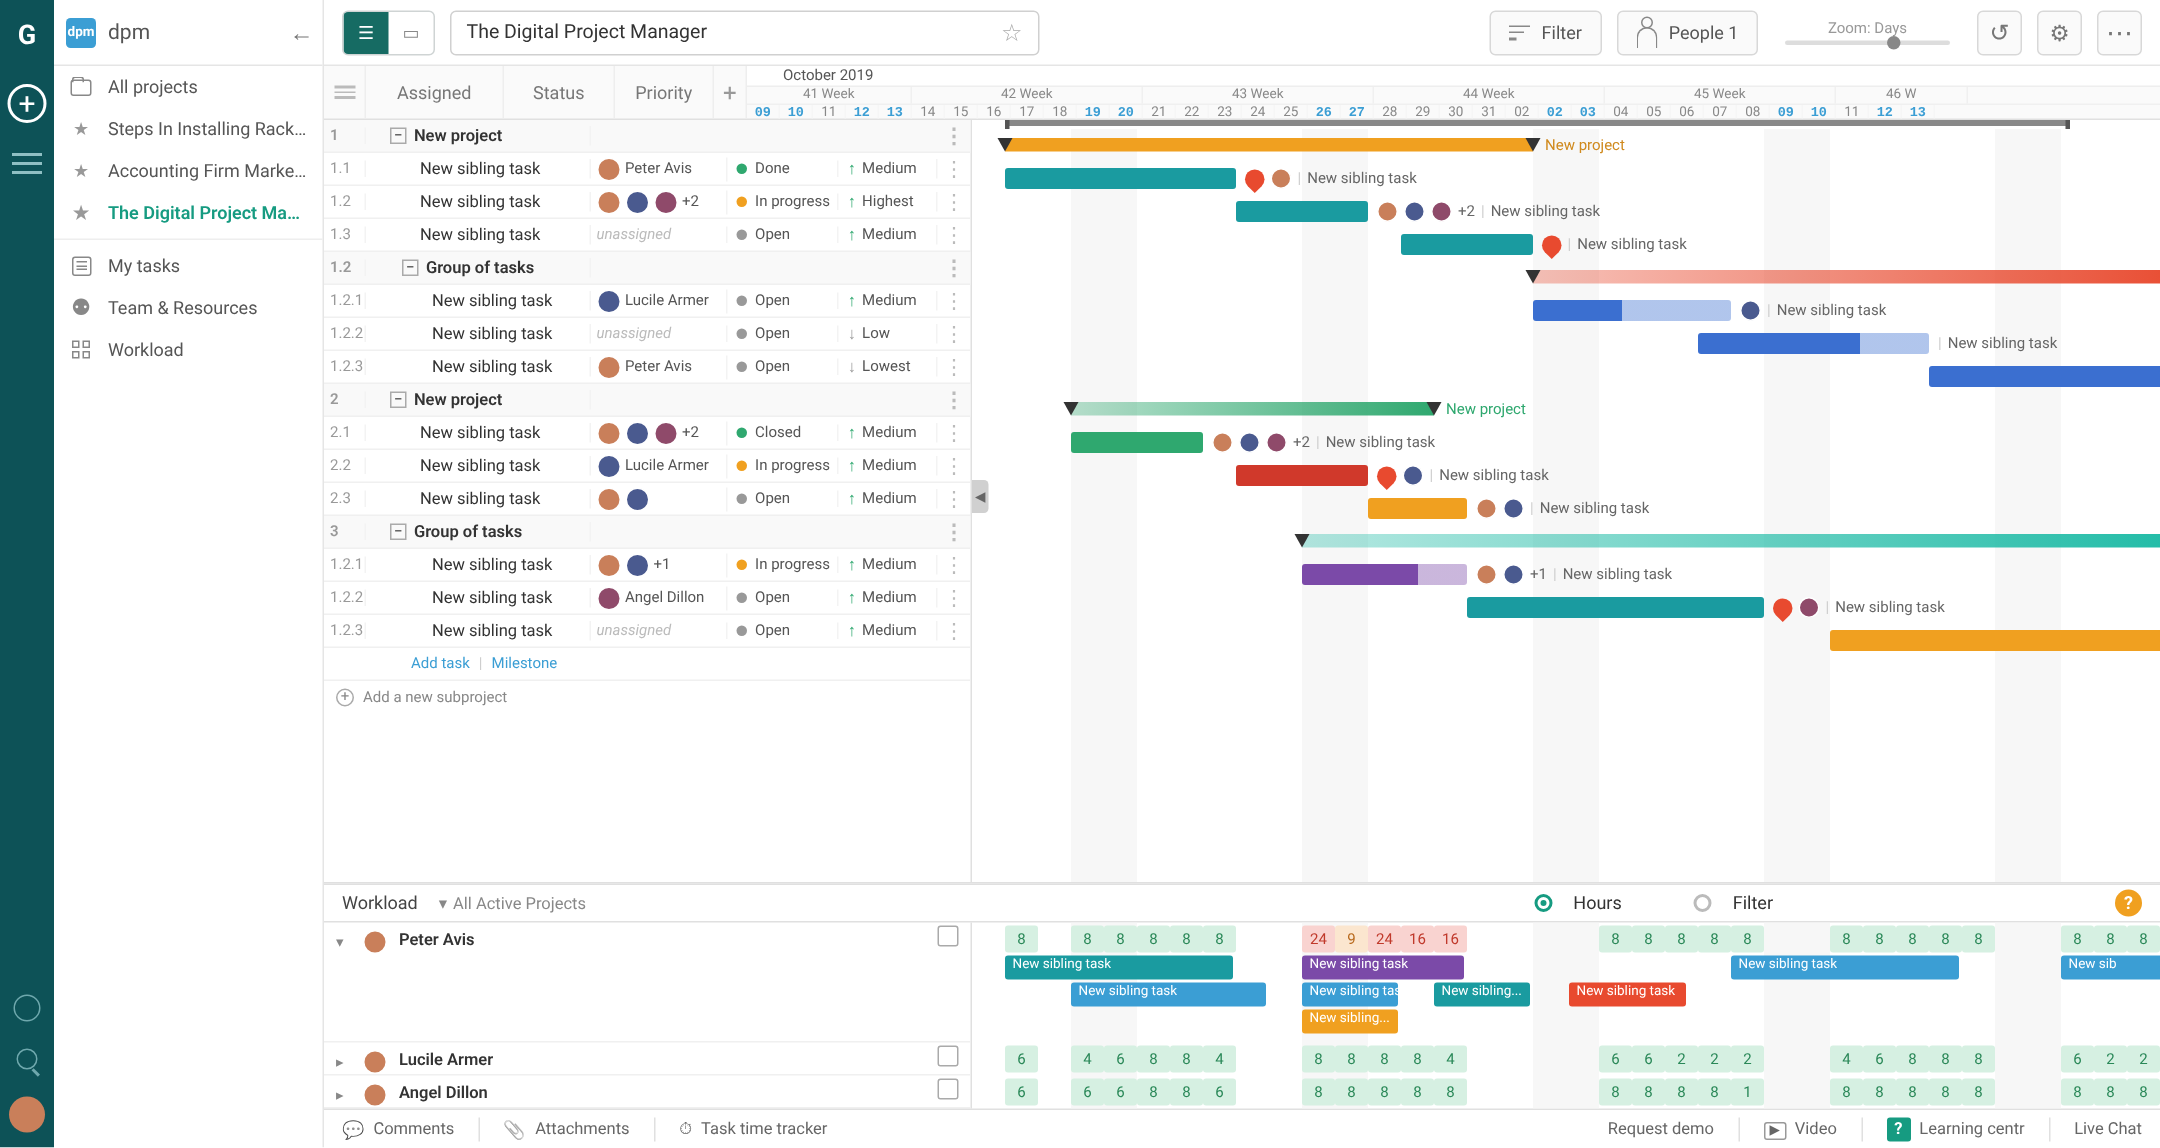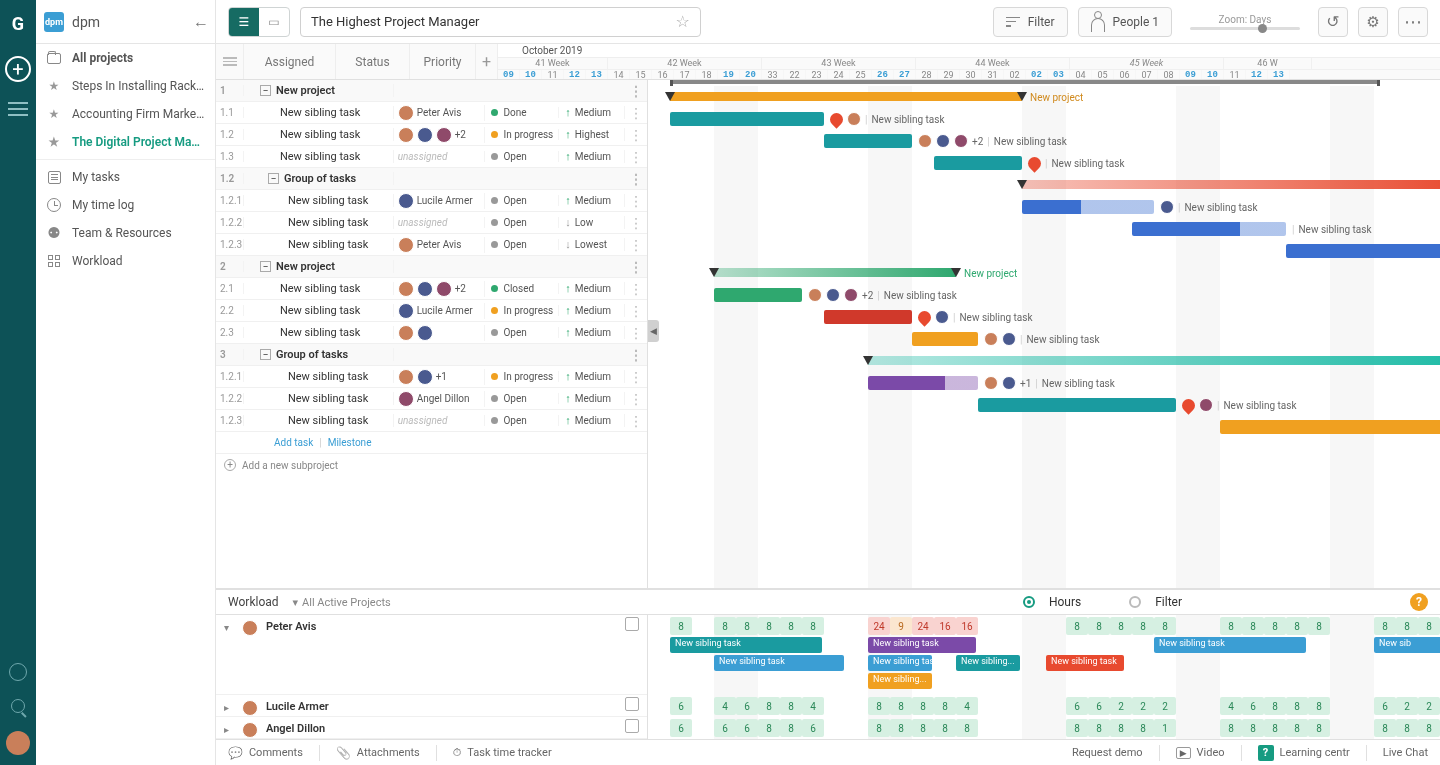--- a/index.html
+++ b/index.html
@@ -18,21 +18,21 @@
 .rail .search-ic::after { content:''; position: absolute; width: 6px; height: 1.5px; background: #6fa8ad; bottom: -3px; right: -3px; transform: rotate(45deg); }
 .rail .avatar-mini { width: 24px; height: 24px; border-radius: 50%; background: #c97f5a; }
 
 
 .sidebar { width: 180px; border-right: 1px solid #e5e5e5; display: flex; flex-direction: column; background: #fff; }
 .sidebar-header { height: 44px; display: flex; align-items: center; padding: 0 2px 0 8px; border-bottom: 1px solid #e5e5e5; }
 .wsbox { width: 20px; height: 20px; background: #3b9ed4; border-radius: 3px; color: #fff; font-size: 9px; display: flex; align-items: center; justify-content: center; font-weight: bold; margin-right: 8px; }
 .wsname { font-size: 14px; color: #555; flex: 1; }
 .back-arrow { width: 24px; height: 24px; color: #777; display: flex; align-items: center; justify-content: center; cursor: pointer; font-size: 16px; }
 .nav-item { height: 28px; display: flex; align-items: center; padding: 0 10px; gap: 10px; cursor: pointer; color: #555; font-size: 12px; }
-.nav-item.bold { font-weight: 700; }
+.nav-item.bold { font-weight: 400; }
 .nav-item.green { color: #169b81; font-weight: 600; }
 .nav-item .ic { width: 16px; height: 16px; flex-shrink: 0; display: flex; align-items: center; justify-content: center; }
 .nav-item .txt { white-space: nowrap; overflow: hidden; text-overflow: ellipsis; }
 .nav-divider { height: 1px; background: #eee; margin: 3px 0; }
 .star-ic::before { content: "★"; color: #999; font-size: 12px; }
 .folder-ic { border: 1.5px solid #888; border-radius: 2px; width: 14px; height: 11px; position: relative; }
 .folder-ic::before { content:''; position:absolute; top:-3px; left:0; width:6px; height:3px; border:1.5px solid #888; border-bottom:none; border-radius:2px 2px 0 0;}
 .tasks-ic { border: 1.5px solid #888; border-radius: 2px; width: 13px; height: 13px; display: flex; flex-direction: column; justify-content: space-evenly; padding: 1px 2px; }
 .tasks-ic span { height: 1px; background: #888; }
 .clock-ic { width: 14px; height: 14px; border: 1.5px solid #888; border-radius: 50%; position: relative; }
@@ -218,26 +218,20 @@
         <div class="ic">
           <div class="tasks-ic">
             <span></span>
             <span></span>
             <span></span>
           </div>
         </div>
         <span class="txt">My tasks</span>
       </div>
     <div class="nav-item">
-        <div class="ic">
-          <div class="clock-ic"></div>
-        </div>
-        <span class="txt">My time log</span>
-      </div>
-    <div class="nav-item">
         <div class="ic team-ic"></div>
         <span class="txt">Team &amp; Resources</span>
       </div>
     <div class="nav-item">
         <div class="ic">
           <div class="grid-ic">
             <span></span>
             <span></span>
             <span></span>
             <span></span>
@@ -248,21 +242,21 @@
   </div>
 
   <div class="main">
 
     <div class="toolbar">
       <div class="view-toggle">
         <div class="vt active">☰</div>
         <div class="vt">▭</div>
       </div>
       <div class="proj-title-box">
-        <span class="pt-text">The Highest Project Manager</span>
+        <span class="pt-text">The Digital Project Manager</span>
         <span style="width:180px;"></span>
         <span class="star-outline"></span>
       </div>
       <div class="spacer"></div>
       <div class="pill">
         <div class="lines">
             <span></span>
             <span></span>
             <span></span>
           </div>
@@ -303,37 +297,37 @@
           <span>Priority</span>
         </div>
       <div class="col-add">+</div>
       <div class="time-header">
         <div class="month-row">October 2019</div>
         <div class="week-row" id="week-row">
             <div class="wk-cell" style="width: 110px;">41 Week</div>
             <div class="wk-cell" style="width: 154px;">42 Week</div>
             <div class="wk-cell" style="width: 154px;">43 Week</div>
             <div class="wk-cell" style="width: 154px;">44 Week</div>
-            <div class="wk-cell" style="width: 154px; font-style: italic;">45 Week</div>
+            <div class="wk-cell" style="width: 154px;">45 Week</div>
             <div class="wk-cell" style="width: 88px;">46 W</div>
           </div>
         <div class="day-row" id="day-row">
             <div class="day-cell blue">09</div>
             <div class="day-cell blue">10</div>
             <div class="day-cell">11</div>
             <div class="day-cell blue">12</div>
             <div class="day-cell blue">13</div>
             <div class="day-cell">14</div>
             <div class="day-cell">15</div>
             <div class="day-cell">16</div>
             <div class="day-cell">17</div>
             <div class="day-cell">18</div>
             <div class="day-cell blue">19</div>
             <div class="day-cell blue">20</div>
-            <div class="day-cell">33</div>
+            <div class="day-cell">21</div>
             <div class="day-cell">22</div>
             <div class="day-cell">23</div>
             <div class="day-cell">24</div>
             <div class="day-cell">25</div>
             <div class="day-cell blue">26</div>
             <div class="day-cell blue">27</div>
             <div class="day-cell">28</div>
             <div class="day-cell">29</div>
             <div class="day-cell">30</div>
             <div class="day-cell">31</div>

